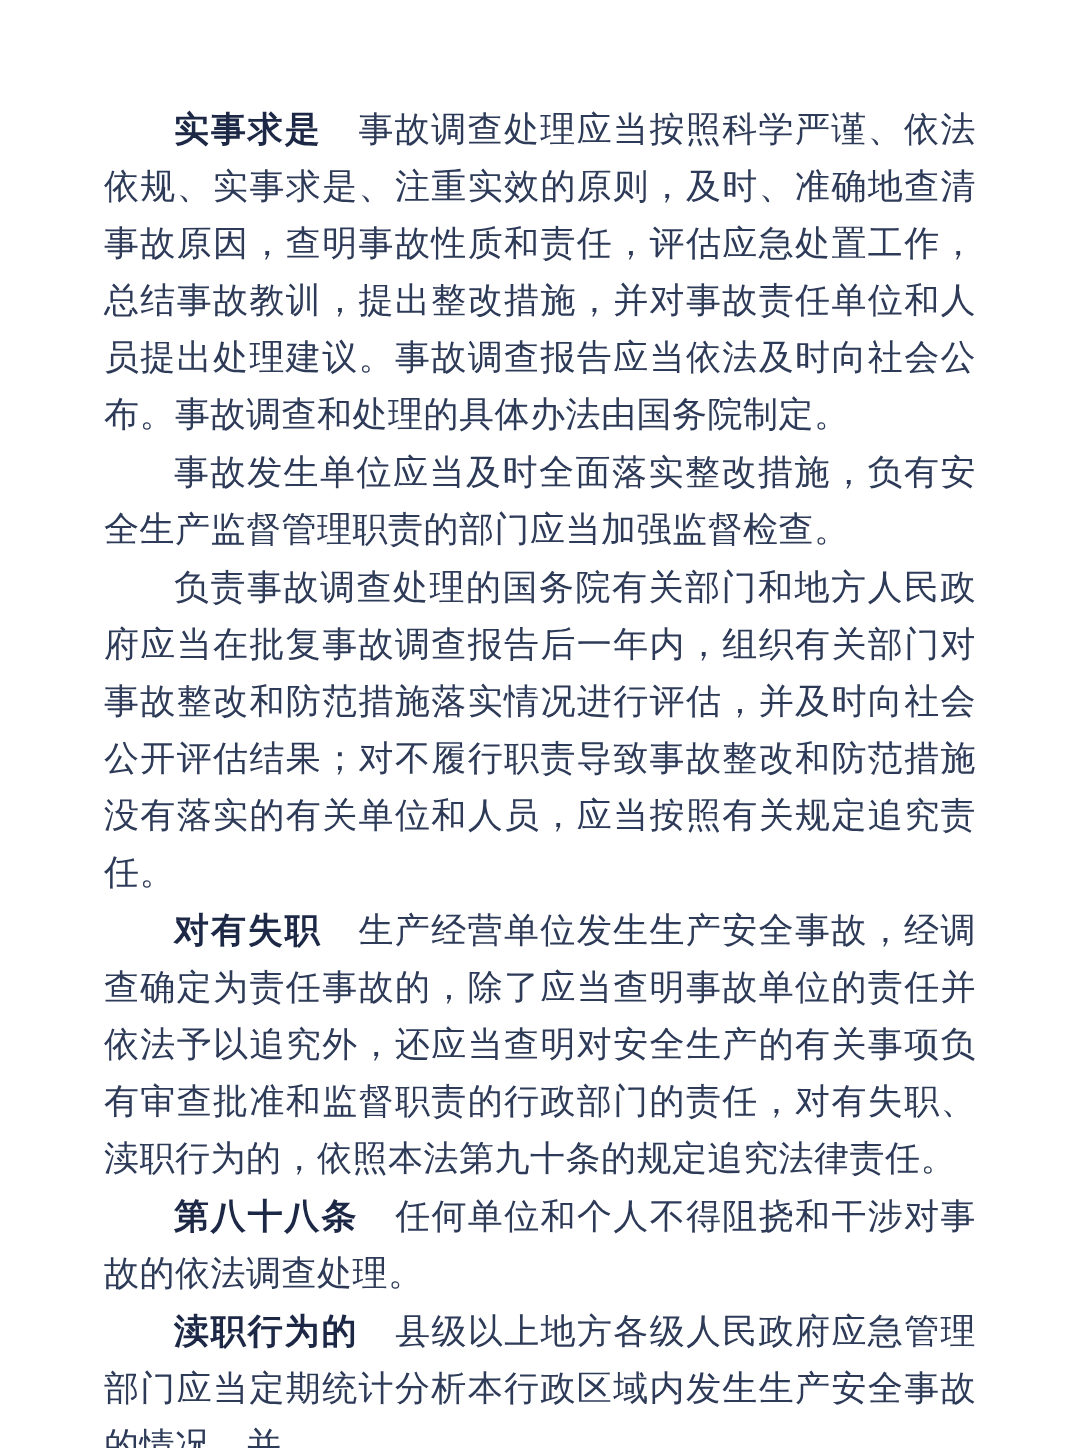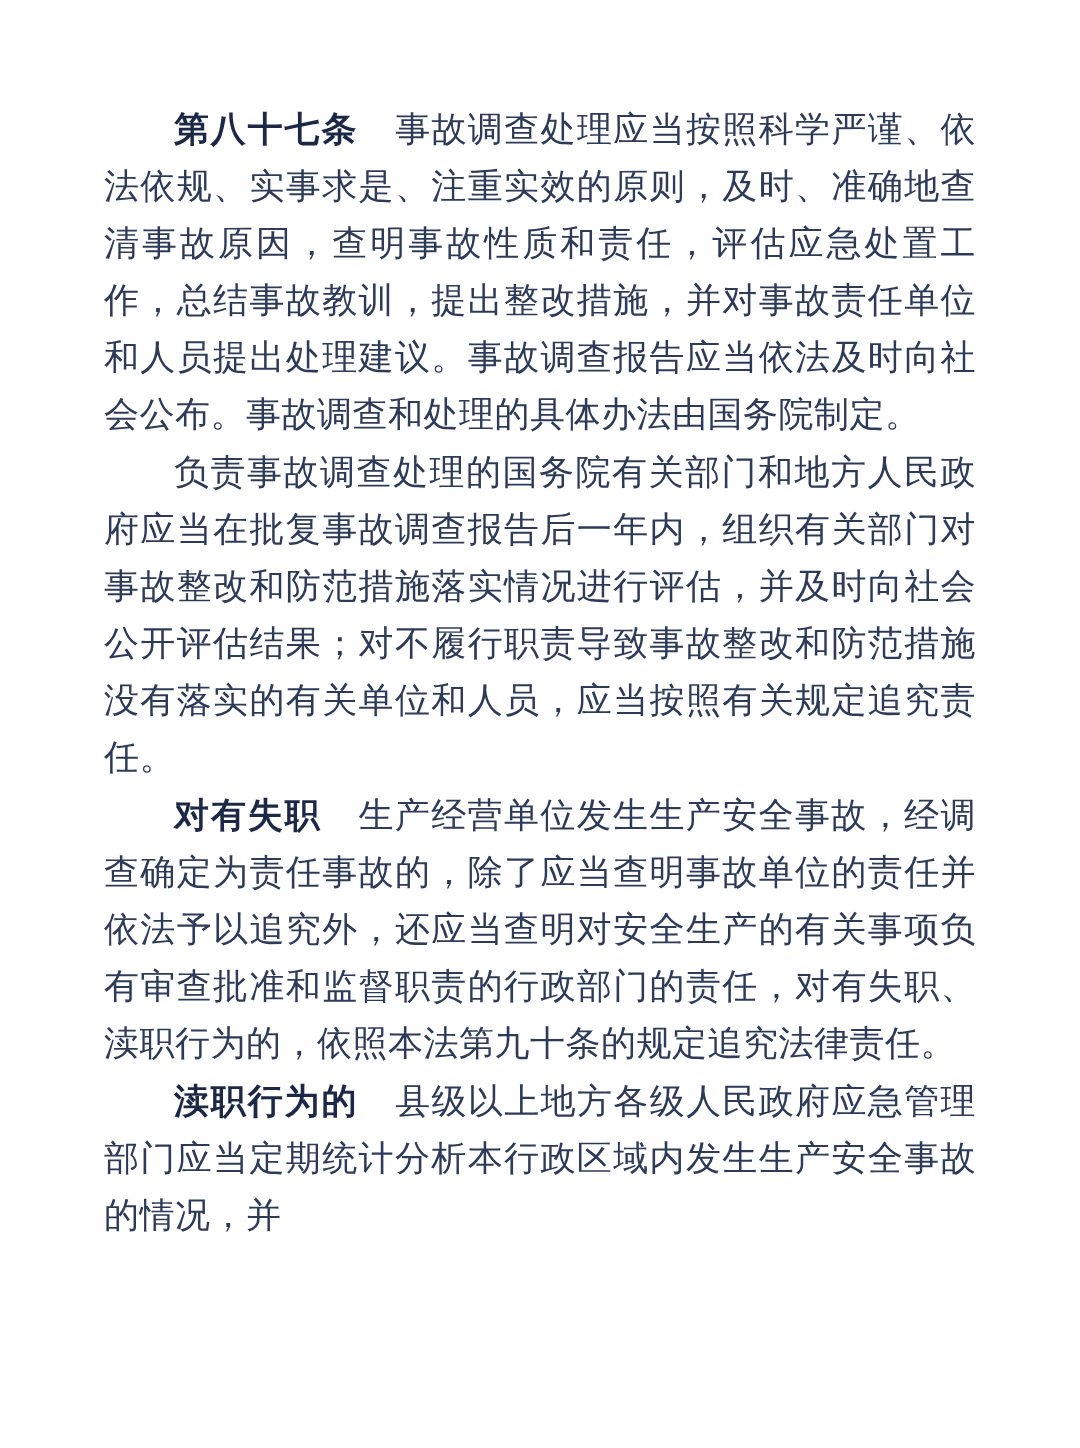--- a/index.html
+++ b/index.html
@@ -39,24 +39,26 @@
     font-family: "Liberation Sans", "DejaVu Sans", sans-serif;
     letter-spacing: 1px;
   }
 </style>
 </head>
 <body>
 
 <div class="page">
   <div class="text-block">
 
-    <p class="para"><b class="article-no">第八十七条　</b><span>事故调查处理应当按照科学严谨、依法依规、实事求是、注重实效的原则，及时、准确地查清事故原因，查明事故性质和责任，评估应急处置工作，总结事故教训，提出整改措施，并对事故责任单位和人员提出处理建议。事故调查报告应当依法及时向社会公布。事故调查和处理的具体办法由国务院制定。</span></p>
+    <p class="para"><b class="article-no">实事求是　</b><span>事故调查处理应当按照科学严谨、依法依规、实事求是、注重实效的原则，及时、准确地查清事故原因，查明事故性质和责任，评估应急处置工作，总结事故教训，提出整改措施，并对事故责任单位和人员提出处理建议。事故调查报告应当依法及时向社会公布。事故调查和处理的具体办法由国务院制定。</span></p>
 
+    <p class="para"><b class="article-no"></b><span>事故发生单位应当及时全面落实整改措施，负有安全生产监督管理职责的部门应当加强监督检查。</span></p>
 
     <p class="para"><b class="article-no"></b><span>负责事故调查处理的国务院有关部门和地方人民政府应当在批复事故调查报告后一年内，组织有关部门对事故整改和防范措施落实情况进行评估，并及时向社会公开评估结果；对不履行职责导致事故整改和防范措施没有落实的有关单位和人员，应当按照有关规定追究责任。</span></p>
 
     <p class="para"><b class="article-no">对有失职　</b><span>生产经营单位发生生产安全事故，经调查确定为责任事故的，除了应当查明事故单位的责任并依法予以追究外，还应当查明对安全生产的有关事项负有审查批准和监督职责的行政部门的责任，对有失职、渎职行为的，依照本法第九十条的规定追究法律责任。</span></p>
 
+    <p class="para"><b class="article-no">第八十八条　</b><span>任何单位和个人不得阻挠和干涉对事故的依法调查处理。</span></p>
 
     <p class="para"><b class="article-no">渎职行为的　</b><span>县级以上地方各级人民政府应急管理部门应当定期统计分析本行政区域内发生生产安全事故的情况，并</span></p>
 
   </div>
 </div>
 
 </body></html>

